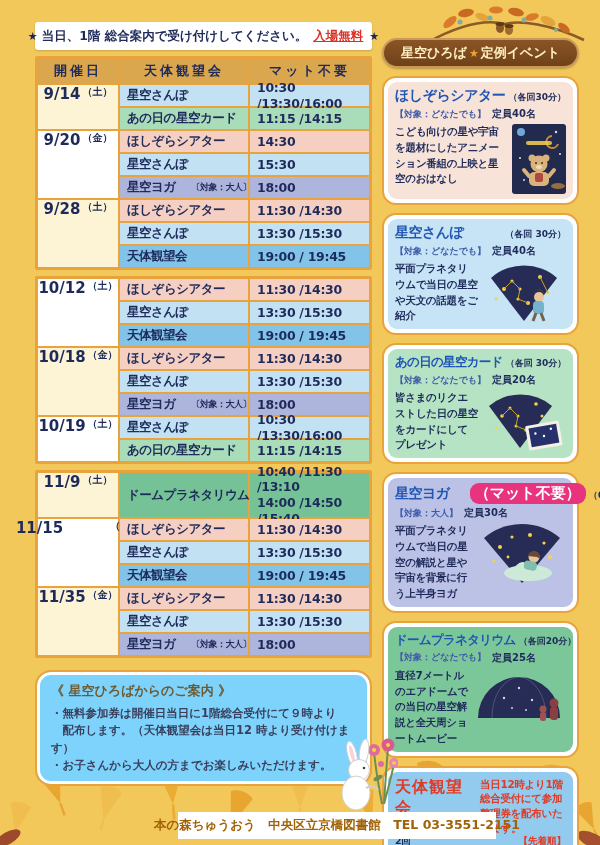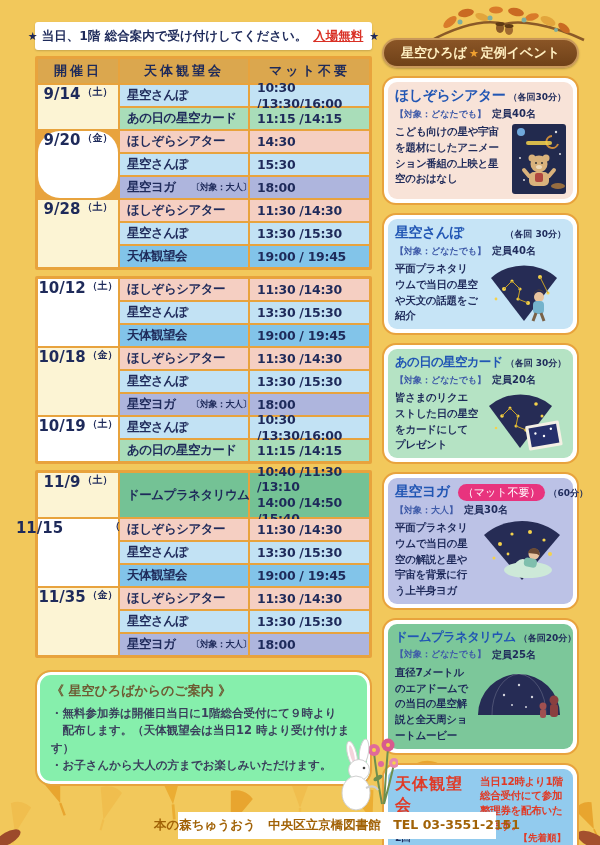--- a/index.html
+++ b/index.html
@@ -24,21 +24,21 @@
   .datecell .date{font-size:15px}
   .datecell .day{font-size:10px}
   .cell{height:21px;display:flex;align-items:center;padding-left:7px;font-weight:bold;white-space:nowrap}
   .cell.tall{height:44px}
   .tcell{font-size:12.5px;letter-spacing:-0.5px}
   .tcell .note{font-size:9px;margin-left:16px}
   .mcell{font-size:12.5px;letter-spacing:-0.3px;white-space:pre-line;line-height:1.25}
   .bg-theater{background:#F5CFC2}.bg-sanpo{background:#C2E2F4}.bg-card{background:#A9DDB9}
   .bg-yoga{background:#AEB5DD}.bg-kansoku{background:#82C4E9}.bg-dome{background:#74C295}
 
-  .info-box{margin-top:12px;border:2px solid #E8A33D;border-radius:16px;background:#86efac;
+  .info-box{margin-top:12px;border:2px solid #E8A33D;border-radius:16px;background:#7dd3fc;
             box-shadow:inset 0 0 0 3px #fff;padding:10px 14px;min-height:104px;box-sizing:border-box}
   .info-title{font-size:13px;font-weight:bold;color:#6E5B33;margin-bottom:5px}
   .info-item{font-size:11.5px;font-weight:bold;color:#3A3F5C;line-height:1.5;white-space:pre-line}
 
   
   .right-col{position:absolute;left:382px;top:38px;width:197px;z-index:1;
              display:flex;flex-direction:column;gap:8px}
   .badge{height:26px;background:linear-gradient(#8A5526,#6F4118);border:2px solid #C9995B;
          border-radius:15px;display:flex;align-items:center;justify-content:center;color:#FFEFC0;
          font-weight:bold;font-size:13px;gap:2px;box-shadow:0 1px 2px rgba(0,0,0,.25);white-space:nowrap}
@@ -50,22 +50,22 @@
   .card.theater{min-height:118px}.card.sanpo{min-height:100px}.card.card-ev{min-height:108px}
   .card.yoga{min-height:122px}.card.dome{min-height:104px}.card.kansoku{min-height:128px}
   .bgc-theater{background:#F8E3D8}.bgc-sanpo{background:#C6E4F6}.bgc-card{background:#B5E3C4}
   .bgc-yoga{background:#BCC2E6}.bgc-dome{background:#7CC79A}.bgc-kansoku{background:#92CBEE}
 
   .trow{display:flex;align-items:baseline;white-space:nowrap}
   .card-title{color:#2156B4;font-weight:bold;font-size:14px;letter-spacing:-0.5px}
   .card-title.small{font-size:12.5px;letter-spacing:-0.7px}
   .card-title.red{color:#E03A26;font-size:16px;letter-spacing:1px}
   .card-duration{margin-left:auto;font-size:9px;font-weight:bold;color:#1E2A5A;padding-left:3px}
-  .mat-badge{background:#E8337E;color:#fff;font-size:11px;font-weight:normal;border-radius:9px;
-             padding:1px 5px;margin-left:8px}
+  .mat-badge{background:#E8337E;color:#fff;font-size:15px;font-weight:bold;border-radius:9px;
+             padding:1px 5px;margin-left:20px}
   .mrow{display:flex;align-items:center;gap:6px;margin-top:2px;white-space:nowrap}
   .target{font-size:9px;font-weight:bold;color:#3E5AA8}
   .capacity{font-size:10px;font-weight:bold}
   .brow{display:flex;margin-top:3px;gap:4px}
   .card-desc{flex:1;font-size:10.5px;font-weight:bold;line-height:1.5;letter-spacing:-0.3px;min-width:0}
   .card-icon{flex-shrink:0;display:flex;align-items:flex-start;justify-content:center}
 
   .c6{display:flex;gap:5px}
   .c6l{flex:1;min-width:0}
   .c6r{width:86px;flex-shrink:0;display:flex;flex-direction:column}
@@ -161,21 +161,21 @@
             <span class="day">（土）</span>
           </div>
           <div class="cell tcell bg-sanpo">
             <span>星空さんぽ</span>
           </div>
           <div class="cell mcell bg-sanpo">10:30 /13:30/16:00</div>
           <div class="cell tcell bg-card">
             <span>あの日の星空カード</span>
           </div>
           <div class="cell mcell bg-card">11:15 /14:15</div>
-          <div class="datecell " style="grid-row: span 3; border-radius: 22px;">
+          <div class="datecell " style="grid-row: span 3;">
             <span class="date">9/20</span>
             <span class="day">（金）</span>
           </div>
           <div class="cell tcell bg-theater">
             <span>ほしぞらシアター</span>
           </div>
           <div class="cell mcell bg-theater">14:30</div>
           <div class="cell tcell bg-sanpo">
             <span>星空さんぽ</span>
           </div>

